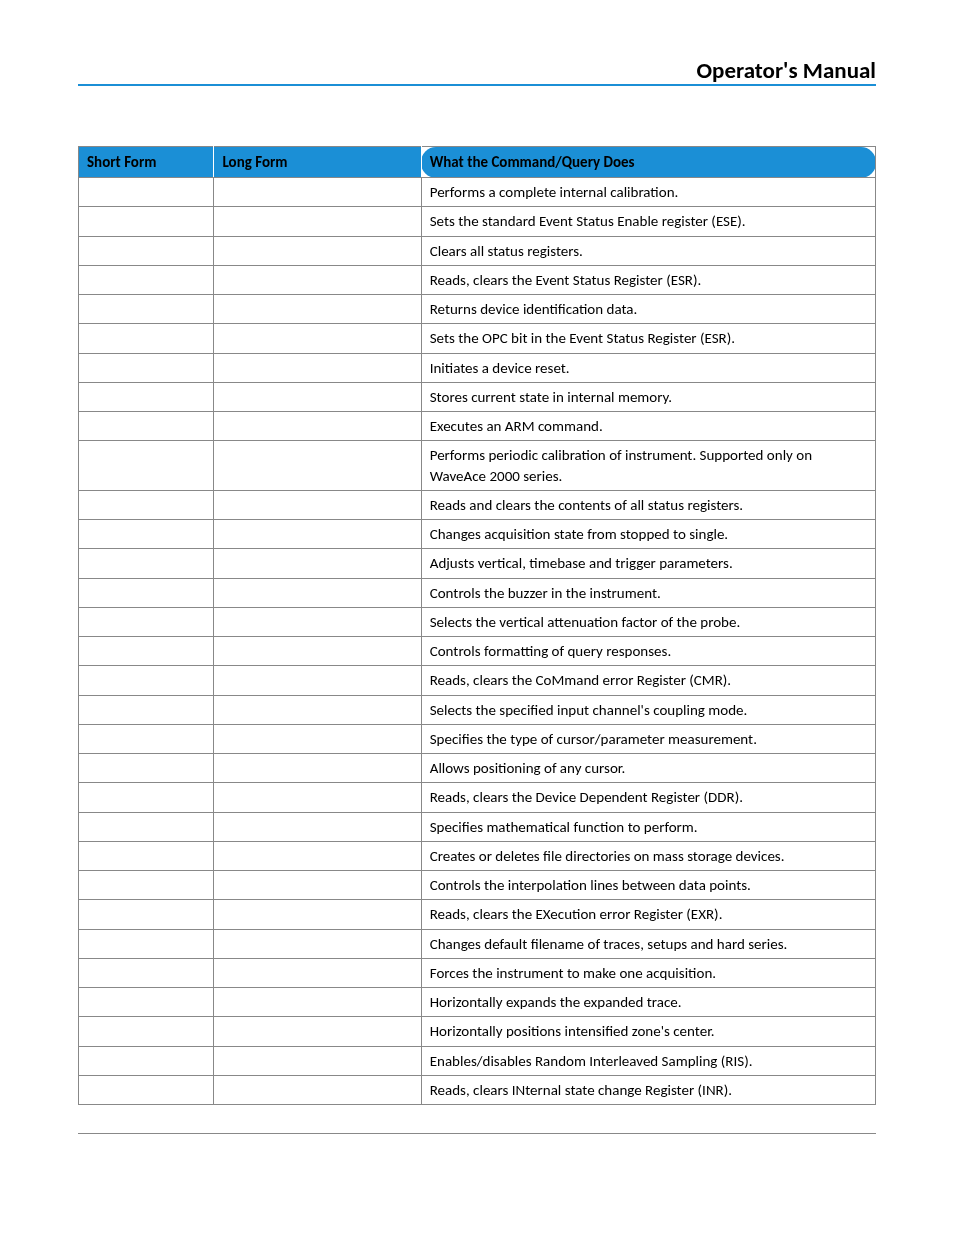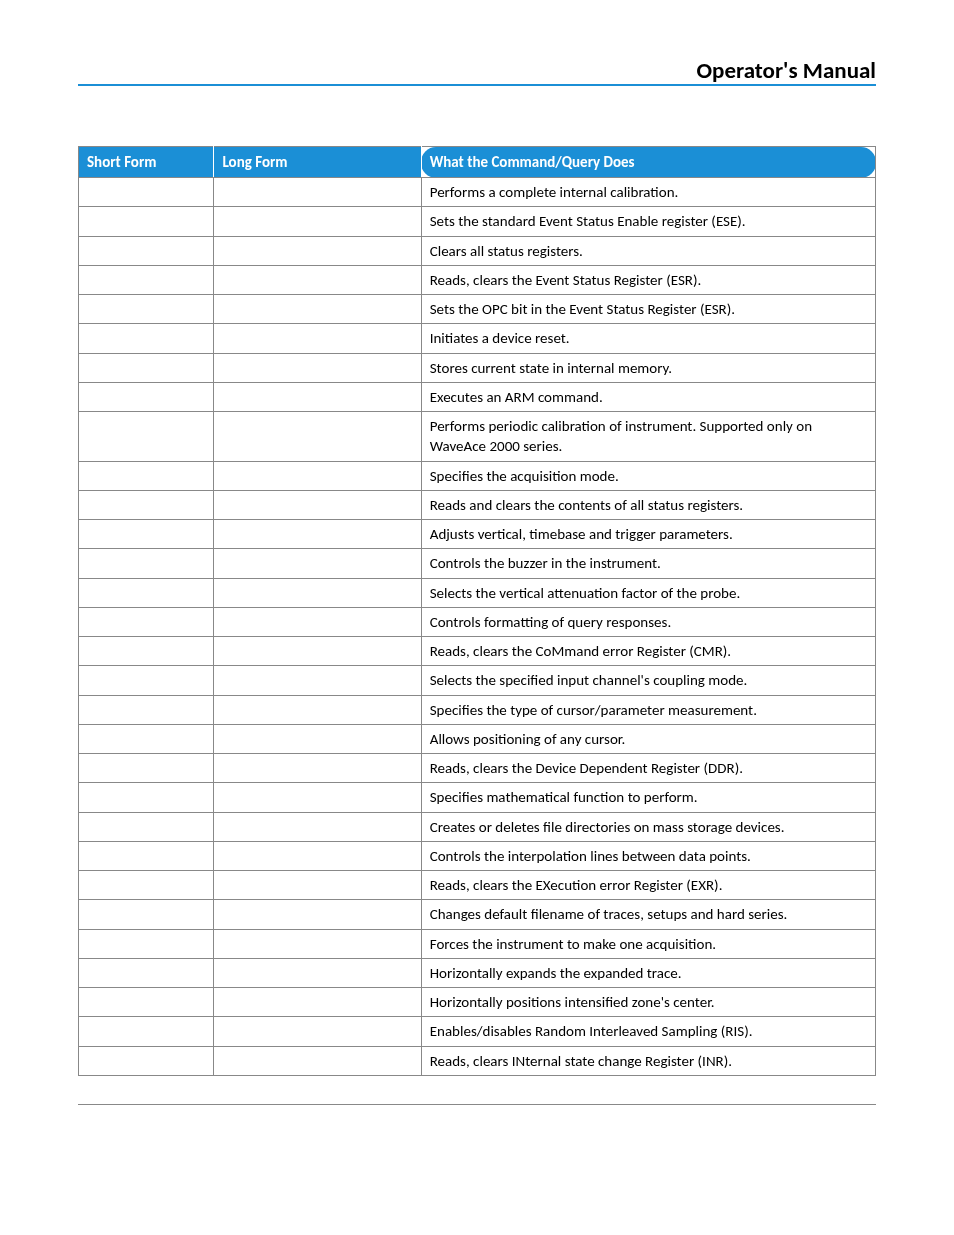--- a/index.html
+++ b/index.html
@@ -18,21 +18,21 @@
       border-bottom: 2.5px solid #1b8fd6;
       margin-bottom: 60px;
     }
     table {
       border-collapse: collapse;
       width: 100%;
       font-size: 15px;
     }
     thead th {
       background: #1b8fd6;
-      color: #ffffff;
+      color: #000000;
       font-weight: bold;
       text-align: left;
       padding: 6px 8px;
       border: 1px solid #888;
       border-right-color: #fff;
     }
     thead th:last-child { border-right-color: #888; border-radius: 15px; }
     tbody td {
       border: 1px solid #888;
       padding: 4px 8px;
@@ -77,20 +77,25 @@
         <td>Clears all status registers.</td>
       </tr>
       <tr>
         <td></td>
         <td></td>
         <td>Reads, clears the Event Status Register (ESR).</td>
       </tr>
       <tr>
         <td></td>
         <td></td>
+        <td>Returns device identification data.</td>
+      </tr>
+      <tr>
+        <td></td>
+        <td></td>
         <td>Sets the OPC bit in the Event Status Register (ESR).</td>
       </tr>
       <tr>
         <td></td>
         <td></td>
         <td>Initiates a device reset.</td>
       </tr>
       <tr>
         <td></td>
         <td></td>
@@ -102,26 +107,26 @@
         <td>Executes an ARM command.</td>
       </tr>
       <tr>
         <td></td>
         <td></td>
         <td>Performs periodic calibration of instrument. Supported only on WaveAce 2000 series.</td>
       </tr>
       <tr>
         <td></td>
         <td></td>
-        <td>Specifies the acquisition mode.</td>
-      </tr>
-      <tr>
-        <td></td>
-        <td></td>
         <td>Reads and clears the contents of all status registers.</td>
+      </tr>
+      <tr>
+        <td></td>
+        <td></td>
+        <td>Changes acquisition state from stopped to single.</td>
       </tr>
       <tr>
         <td></td>
         <td></td>
         <td>Adjusts vertical, timebase and trigger parameters.</td>
       </tr>
       <tr>
         <td></td>
         <td></td>
         <td>Controls the buzzer in the instrument.</td>

